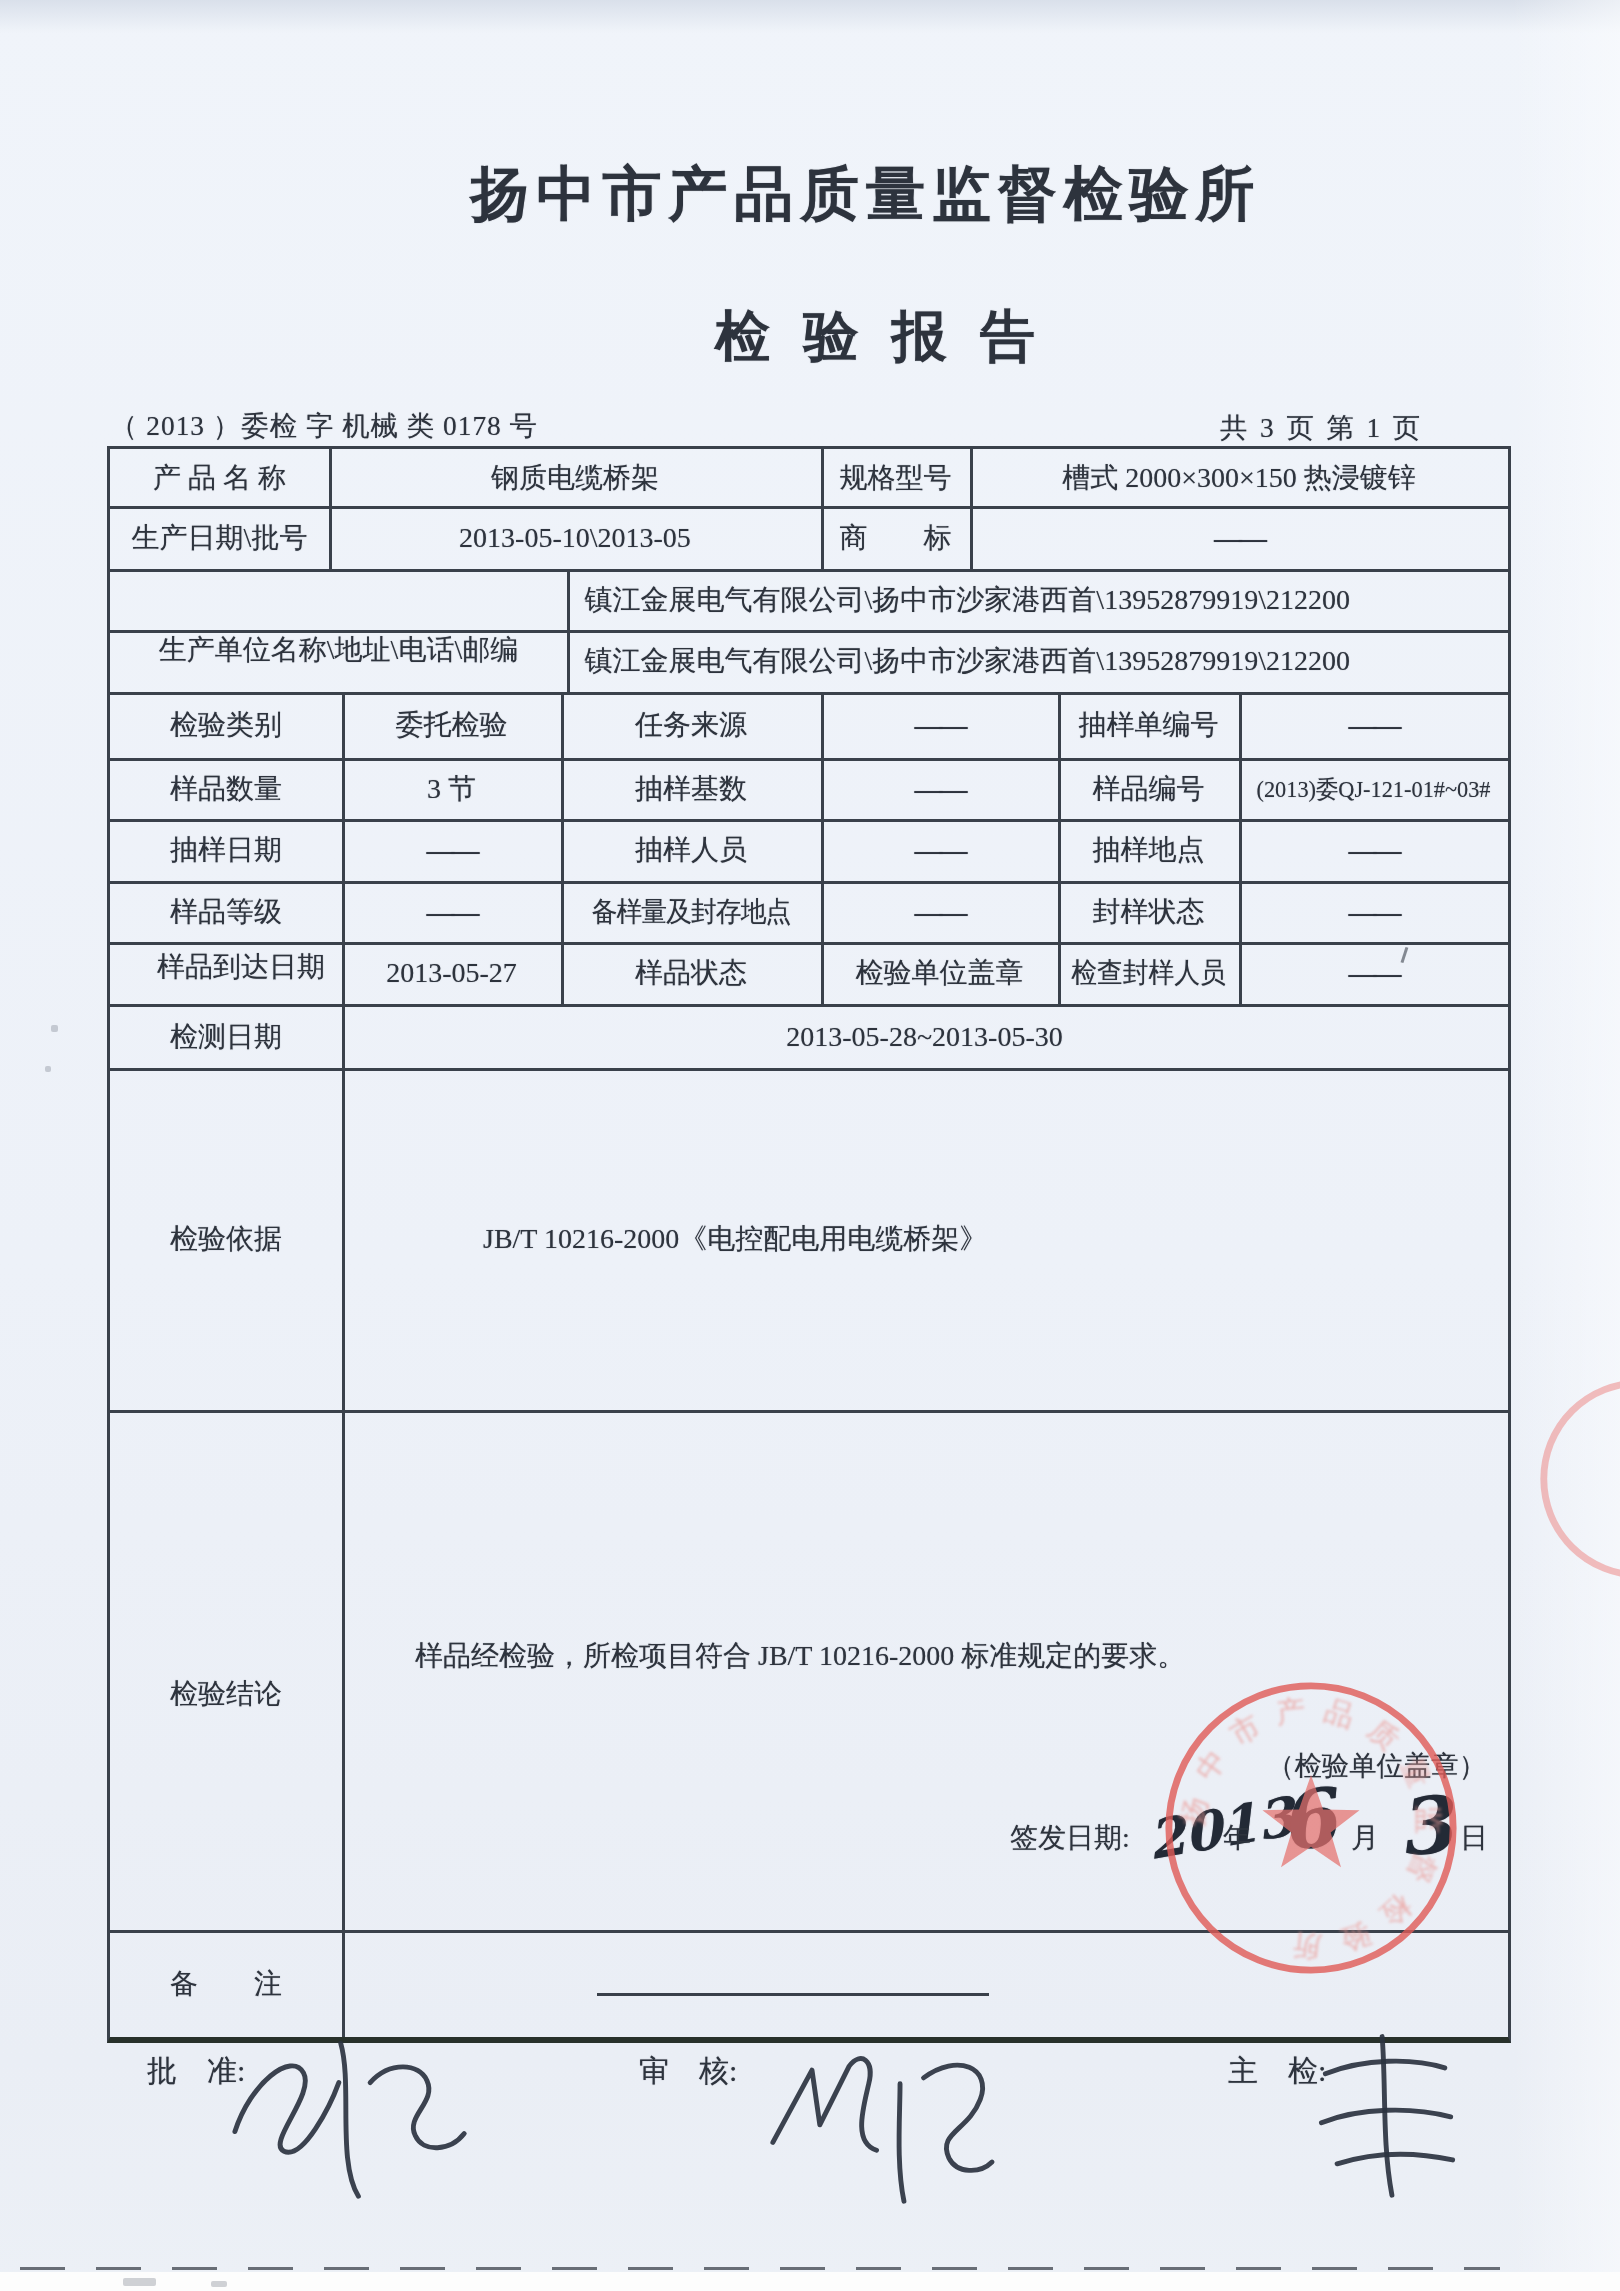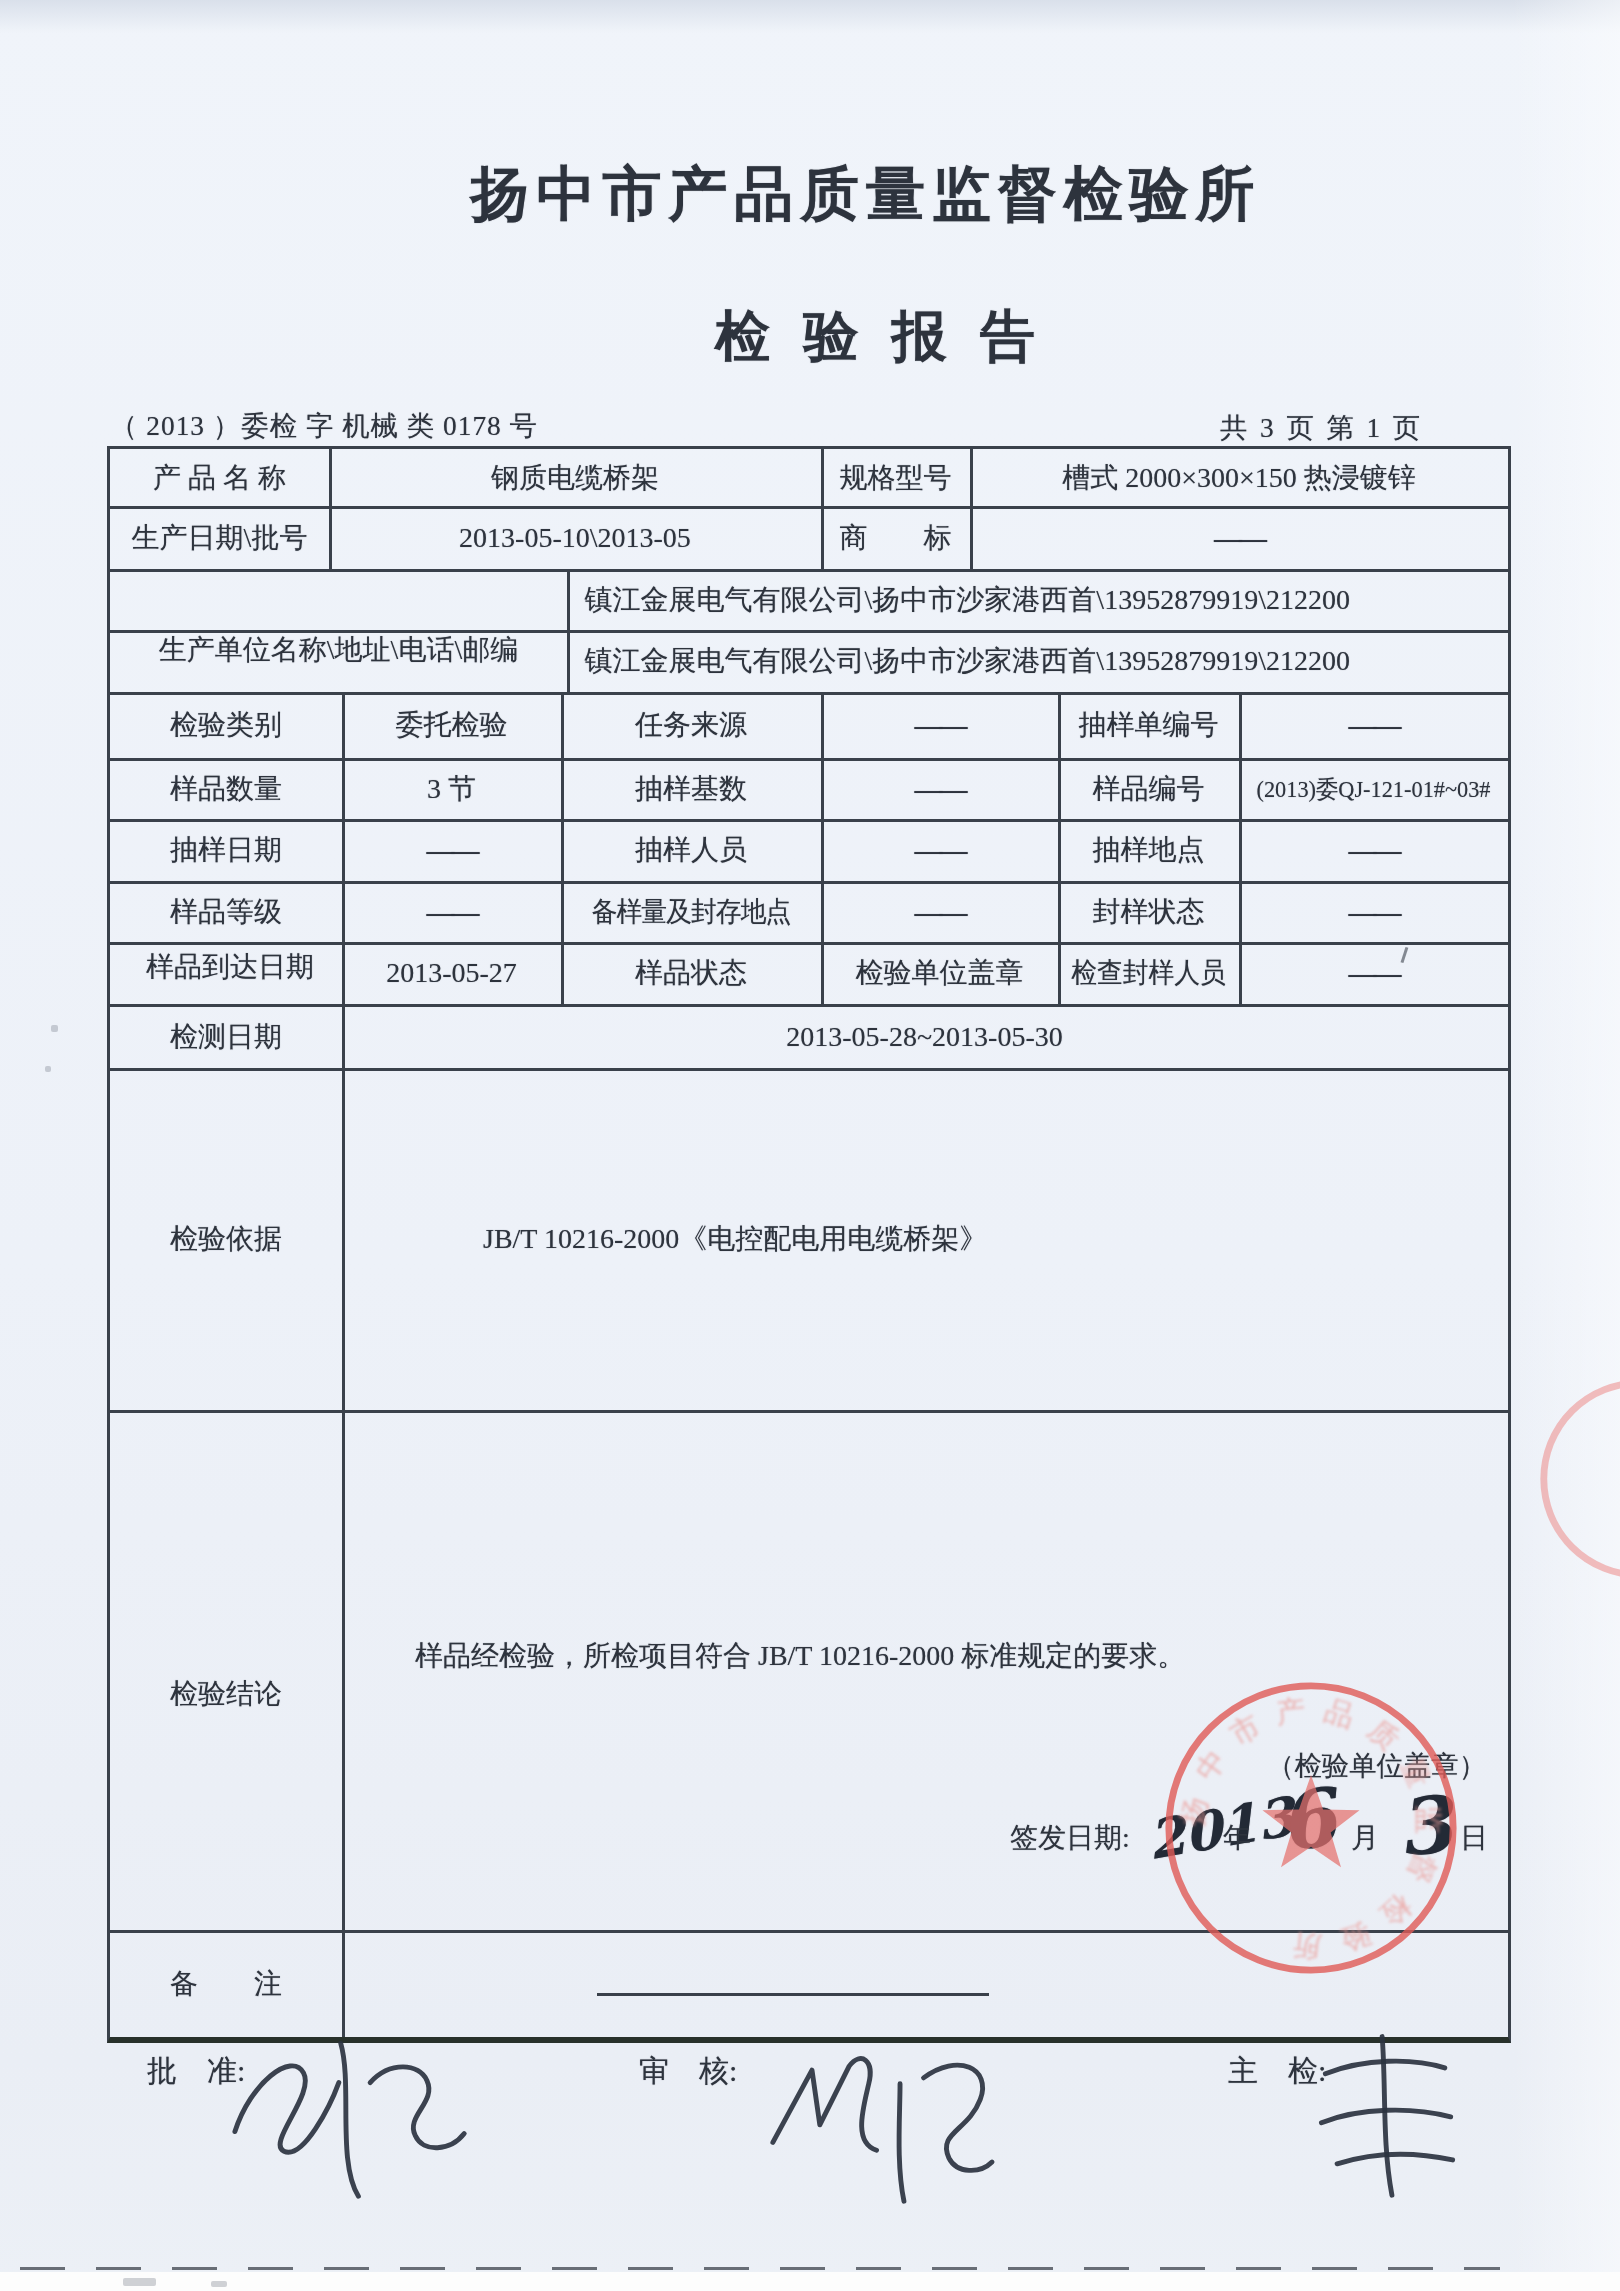--- a/index.html
+++ b/index.html
@@ -115,21 +115,21 @@
     <div class="cell" style="left:948px;top:370px;width:181px;height:62px">抽样地点</div>
     <div class="cell dash" style="left:1129px;top:370px;width:269px;height:62px">——</div>
 
     <div class="cell" style="left:0;top:432px;width:232px;height:61px">样品等级</div>
     <div class="cell dash" style="left:232px;top:432px;width:219px;height:61px">——</div>
     <div class="cell cn92" style="left:451px;top:432px;width:260px;height:61px;letter-spacing:-1px">备样量及封存地点</div>
     <div class="cell dash" style="left:711px;top:432px;width:237px;height:61px">——</div>
     <div class="cell" style="left:948px;top:432px;width:181px;height:61px">封样状态</div>
     <div class="cell dash" style="left:1129px;top:432px;width:269px;height:61px">——</div>
 
-    <div class="cell" style="left:4px;top:493px;width:232px;height:50px">样品到达日期</div>
+    <div class="cell" style="left:15px;top:493px;width:232px;height:50px">样品到达日期</div>
     <div class="cell" style="left:232px;top:493px;width:219px;height:62px">2013-05-27</div>
     <div class="cell" style="left:451px;top:493px;width:260px;height:62px">样品状态</div>
     <div class="cell" style="left:711px;top:493px;width:237px;height:62px">检验单位盖章</div>
     <div class="cell cn92" style="left:948px;top:493px;width:181px;height:62px">检查封样人员</div>
     <div class="cell dash" style="left:1129px;top:493px;width:269px;height:62px">——</div>
 
     <div class="cell" style="left:0;top:555px;width:232px;height:65px">检测日期</div>
     <div class="cell" style="left:232px;top:555px;width:1165px;height:65px;padding-right:196px">2013-05-28~2013-05-30</div>
 
     <div class="cell" style="left:0;top:619px;width:232px;height:341px">检验依据</div>

